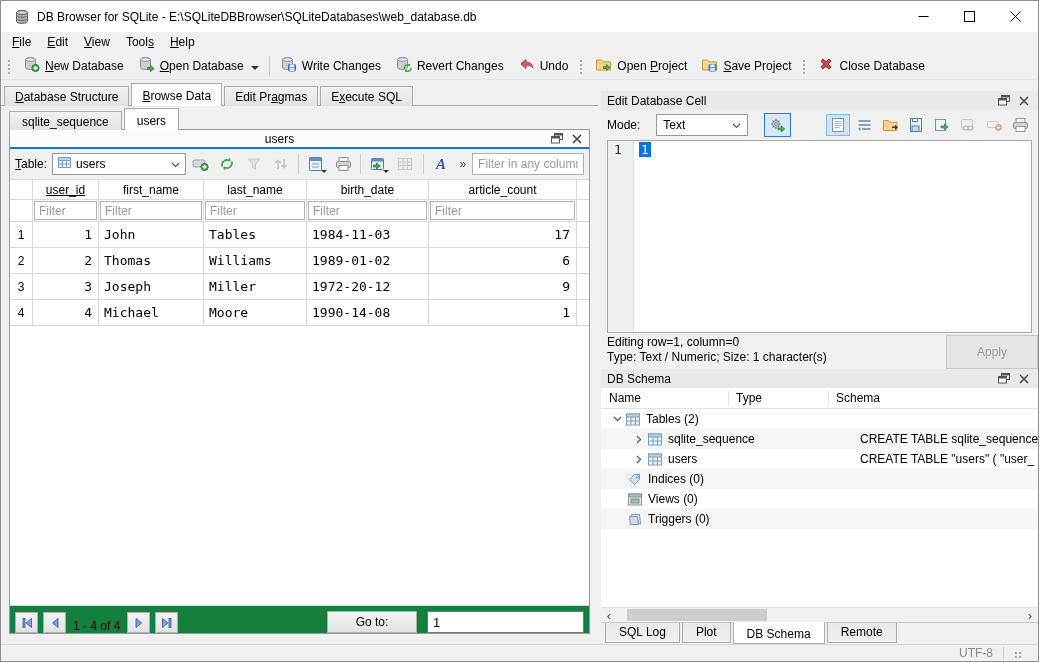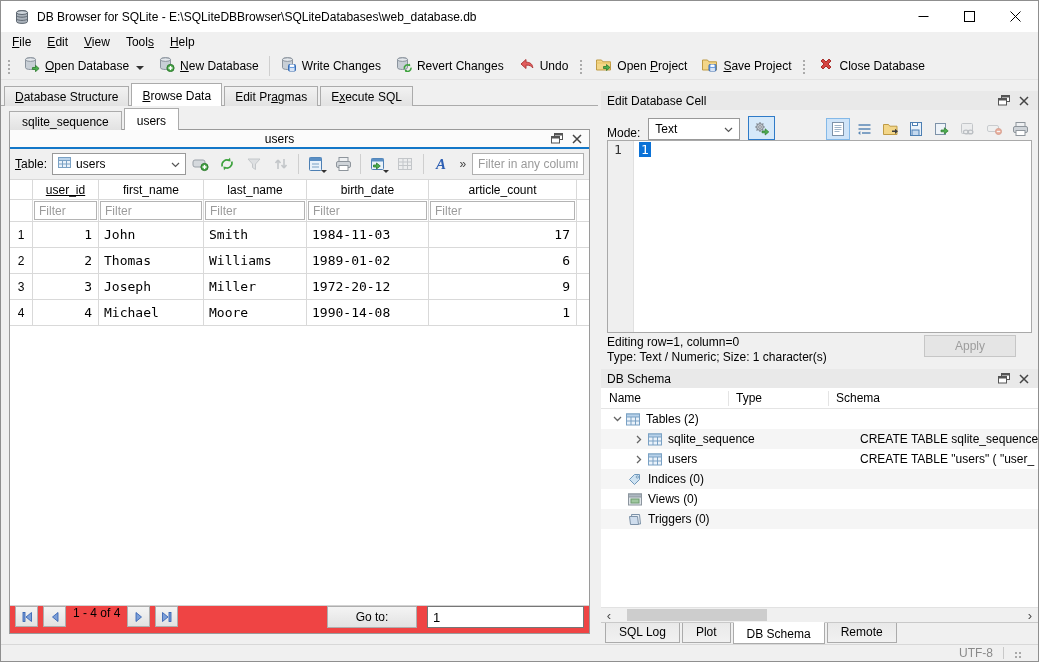--- a/index.html
+++ b/index.html
@@ -68,44 +68,44 @@
   .grid-header .gcell { height:20px; display:flex; align-items:center; justify-content:center; background:#fff; }
   .grid-header .sorted { text-decoration:underline; }
   .filter-cells .gcell { height:22px; padding:1px; }
   .filter-cells input { width:100%; height:100%; border:1px solid #b4b4b4; padding:0 4px; font-size:12px; font-family:"Liberation Sans",sans-serif; }
   .data-row .gcell { height:26px; font-family:"DejaVu Sans Mono",monospace; font-size:13px; display:flex; align-items:center; }
   .data-row .num { font-family:"Liberation Sans",sans-serif; font-size:12px; justify-content:center; }
   .al { padding-left:5px; } .ar { justify-content:flex-end; padding-right:6px; }
   .grid-fill { flex:1; background:#fff; }
 
   
-  .record-nav { flex:0 0 28px; background:#ef4444; border-top:1px solid #d2d2d2; display:flex; align-items:flex-start; padding:0 5px; gap:5px; }
+  .record-nav { flex:0 0 28px; background:#15803d; border-top:1px solid #d2d2d2; display:flex; align-items:flex-end; padding:0 5px; gap:5px; }
   .nav-btn { width:23px; height:21px; border:1px solid #aeaeae; background:linear-gradient(#f4f4f4,#e2e2e2); display:flex; align-items:center; justify-content:center; }
   .rec-range { padding:0 2px; }
   .goto-btn { margin-left:auto; width:90px; height:22px; border:1px solid #aeaeae; background:linear-gradient(#f4f4f4,#e2e2e2); display:flex; align-items:center; justify-content:center; }
   .goto-input { width:157px; height:22px; border:1px solid #767676; padding:0 5px; font-size:13px; margin-left:5px; font-family:"Liberation Sans",sans-serif; }
 
   
   .dock-title { flex:0 0 19px; background:#e9e9e9; display:flex; align-items:center; padding:0 6px; }
   .dock-title .t { flex:1; }
   .edit-dock { flex:0 0 278px; display:flex; flex-direction:column; background:#f0f0f0;margin-top:11px; }
-  .mode-row { flex:0 0 30px; display:flex; align-items:flex-end; padding:0 6px; gap:8px; }
+  .mode-row { flex:0 0 30px; display:flex; align-items:center; padding:0 6px; gap:16px; }
   .mode-select { width:92px; height:22px; background:#fff; border:1px solid #999; display:flex; align-items:center; padding:0 6px; }
   .mode-select .chev { margin-left:auto; }
   .gear-btn { width:27px; height:24px; border:1px solid #2f7bc8; background:#d6e9f9; display:flex; align-items:center; justify-content:center; }
   .cell-icons { margin-left:auto; display:flex; gap:2px; }
   .ci { width:24px; height:22px; display:flex; align-items:center; justify-content:center; border:1px solid transparent; }
   .ci.active { background:#cfe4f8; border:1px solid #84b9e8; }
   .ci.disabled { opacity:.45; }
   .editor { flex:1; margin:0 6px; border:1px solid #a9a9a9; background:#fff; display:flex; font-family:"DejaVu Sans Mono",monospace; font-size:13px; overflow:hidden; }
   .gutter { width:26px; background:#efefef; border-right:1px solid #e0e0e0; text-align:left; padding:1px 0 0 6px; color:#333; }
   .editor-body { padding:1px 0 0 5px; }
   .sel { background:#0b72d7; color:#fff; padding:0 2px; }
   .cell-info { flex:0 0 36px; position:relative; padding:2px 6px; line-height:15px; }
-  .apply-btn { position:absolute; right:22px; top:2px; width:92px; height:22px; background:#e5e5e5; border:1px solid #c6c6c6; color:#9d9d9d; display:flex; align-items:center; justify-content:center; }
+  .apply-btn { position:absolute; right:0; top:2px; width:92px; height:34px; background:#e5e5e5; border:1px solid #c6c6c6; color:#9d9d9d; display:flex; align-items:center; justify-content:center; }
 
   .schema-dock { flex:1; display:flex; flex-direction:column; min-height:0; background:#fff; }
   .tree-header { flex:0 0 21px; display:flex; align-items:center; border-bottom:1px solid #e4e4e4; background:#fff; }
   .th { overflow:hidden; white-space:nowrap; }
   .th1 { width:128px; padding-left:8px; border-right:1px solid #e4e4e4; height:15px; }
   .th2 { width:100px; padding-left:7px; border-right:1px solid #e4e4e4; height:15px; }
   .th3 { flex:1; padding-left:7px; }
   .tree { flex:1; overflow:hidden; }
   .tree-row { height:20px; display:flex; align-items:center; position:relative; white-space:nowrap; }
   .tree-row.alt { background:#f5f5f5; }
@@ -168,33 +168,33 @@
     <span class="menu-item"><span>Tool</span><span class="u">s</span><span></span></span>
     <span class="menu-item"><span></span><span class="u">H</span><span>elp</span></span>
   </div>
 
   <div class="toolbar">
     <div class="grip"></div>
     <div class="tb-btn">
       <span><svg width="17" height="16" viewBox="0 0 17 16">
             <path d="M2.5 3.5c0-1.1 2.3-1.8 5-1.8s5 .7 5 1.8v8.2c0 1.1-2.3 1.8-5 1.8s-5-.7-5-1.8z" fill="#c8cfd6" stroke="#8a939d"></path>
             <ellipse cx="7.5" cy="3.6" rx="5" ry="1.8" fill="#e4e8ec" stroke="#8a939d"></ellipse>
-            <path d="M9.5 11.5h3v-2.2l3.6 3.2-3.6 3.2v-2.2h-3z" fill="#4caf50" stroke="#2c7a2c" stroke-width=".8"></path>
-          </svg></span>
-      <span><span></span><span class="u">O</span><span>pen Database</span></span>
-      <span class="drop-arrow"></span>
+            <circle cx="12.5" cy="12" r="3.6" fill="#48a648" stroke="#2c7a2c"></circle>
+            <path d="M12.5 10v4M10.5 12h4" stroke="#fff" stroke-width="1.4"></path>
+          </svg></span>
+      <span><span></span><span class="u">N</span><span>ew Database</span></span>
     </div>
     <div class="tb-btn">
       <span><svg width="17" height="16" viewBox="0 0 17 16">
             <path d="M2.5 3.5c0-1.1 2.3-1.8 5-1.8s5 .7 5 1.8v8.2c0 1.1-2.3 1.8-5 1.8s-5-.7-5-1.8z" fill="#c8cfd6" stroke="#8a939d"></path>
             <ellipse cx="7.5" cy="3.6" rx="5" ry="1.8" fill="#e4e8ec" stroke="#8a939d"></ellipse>
-            <circle cx="12.5" cy="12" r="3.6" fill="#48a648" stroke="#2c7a2c"></circle>
-            <path d="M12.5 10v4M10.5 12h4" stroke="#fff" stroke-width="1.4"></path>
-          </svg></span>
-      <span><span></span><span class="u">N</span><span>ew Database</span></span>
+            <path d="M9.5 11.5h3v-2.2l3.6 3.2-3.6 3.2v-2.2h-3z" fill="#4caf50" stroke="#2c7a2c" stroke-width=".8"></path>
+          </svg></span>
+      <span><span></span><span class="u">O</span><span>pen Database</span></span>
+      <span class="drop-arrow"></span>
     </div>
     <div class="tb-sep"></div>
     <div class="tb-btn">
       <span><svg width="17" height="16" viewBox="0 0 17 16">
             <path d="M2.5 3.5c0-1.1 2.3-1.8 5-1.8s5 .7 5 1.8v8.2c0 1.1-2.3 1.8-5 1.8s-5-.7-5-1.8z" fill="#c8cfd6" stroke="#8a939d"></path>
             <ellipse cx="7.5" cy="3.6" rx="5" ry="1.8" fill="#e4e8ec" stroke="#8a939d"></ellipse>
             <rect x="8.5" y="8.5" width="7" height="6.5" rx="1" fill="#6d9fe0" stroke="#3a6cb0"></rect>
             <rect x="10" y="8.5" width="4" height="2.4" fill="#fff"></rect>
             <rect x="9.8" y="12" width="4.6" height="3" fill="#d7e4f5"></rect>
           </svg></span>
@@ -371,21 +371,21 @@
               <div class="gcell w-fn"><input placeholder="Filter" style=""></div>
               <div class="gcell w-ln"><input placeholder="Filter" style=""></div>
               <div class="gcell w-bd"><input placeholder="Filter" style=""></div>
               <div class="gcell w-ac"><input placeholder="Filter" style=""></div>
               <div class="gcell w-fill"></div>
             </div>
             <div class="grow data-row">
               <div class="gcell w-num num">1</div>
               <div class="gcell w-uid ar">1</div>
               <div class="gcell w-fn al">John</div>
-              <div class="gcell w-ln al">Smith</div>
+              <div class="gcell w-ln al">Tables</div>
               <div class="gcell w-bd al">1984-11-03</div>
               <div class="gcell w-ac ar">17</div>
               <div class="gcell w-fill"></div>
             </div>
             <div class="grow data-row">
               <div class="gcell w-num num">2</div>
               <div class="gcell w-uid ar">2</div>
               <div class="gcell w-fn al">Thomas</div>
               <div class="gcell w-ln al">Williams</div>
               <div class="gcell w-bd al">1989-01-02</div>

